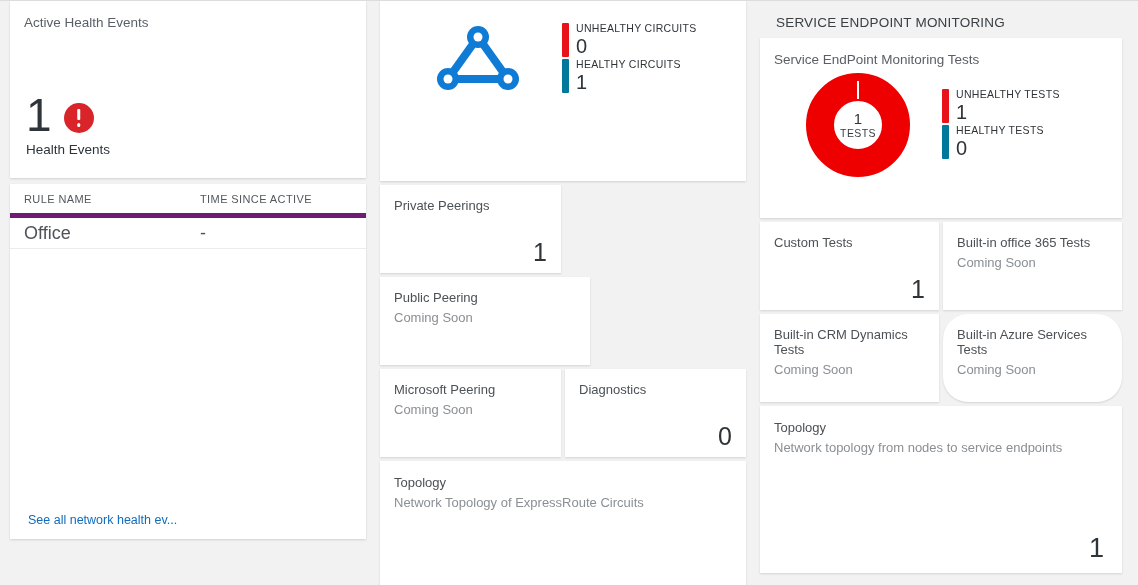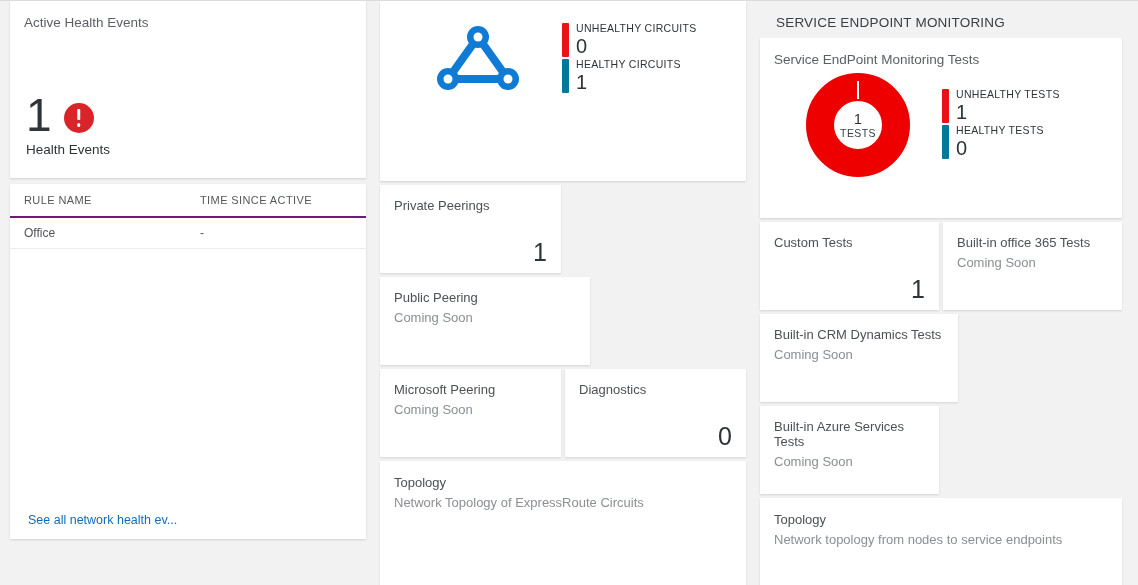--- a/index.html
+++ b/index.html
@@ -92,38 +92,38 @@
   .table-card {
     margin: 6px 14px 0 10px;
     height: 355px;
     padding: 0;
     overflow: hidden;
   }
   .thead {
     display: flex;
     height: 34px;
     align-items: center;
-    border-bottom: 2px solid #701a75;
+    border-bottom: 5px solid #701a75;
     padding: 0 0 0 14px;
   }
   .th {
     font-size: 11px;
     color: #54585c;
     letter-spacing: .4px;
   }
   .th-1 { width: 176px; }
   .trow {
     display: flex;
     height: 31px;
     align-items: center;
     border-bottom: 1px solid #ececec;
     padding: 0 0 0 14px;
   }
   .td {
-    font-size: 12px;
+    font-size: 18px;
     color: #505458;
   }
   .td-1 { width: 176px; }
   .see-all {
     position: absolute;
     left: 18px; bottom: 12px;
     font-size: 12.5px;
     color: #0f6cbd;
     cursor: pointer;
   }
@@ -351,26 +351,26 @@
       <div class="tile" style="width:179px;margin-right:4px;">
         <div class="tile-title">Custom Tests</div>
         <div class="tile-sub"></div>
         <div class="tile-num">1</div>
       </div>
       <div class="tile" style="width:179px;">
         <div class="tile-title">Built-in office 365 Tests</div>
         <div class="tile-sub">Coming Soon</div>
         <div class="tile-num"></div>
       </div>
-      <div class="tile" style="width:198px;margin-right:4px;">
+      <div class="tile" style="width:179px;margin-right:4px;">
         <div class="tile-title">Built-in CRM Dynamics Tests</div>
         <div class="tile-sub">Coming Soon</div>
         <div class="tile-num"></div>
       </div>
-      <div class="tile" style="width:179px;">
+      <div class="tile" style="width:179px;border-radius:25px;">
         <div class="tile-title">Built-in Azure Services Tests</div>
         <div class="tile-sub">Coming Soon</div>
         <div class="tile-num"></div>
       </div>
     </div>
 
     <div class="topo-tile" style="width:362px;">
       <div class="tile-title">Topology</div>
       <div class="tile-sub">Network topology from nodes to service endpoints</div>
       <div class="topo-num">1</div>

